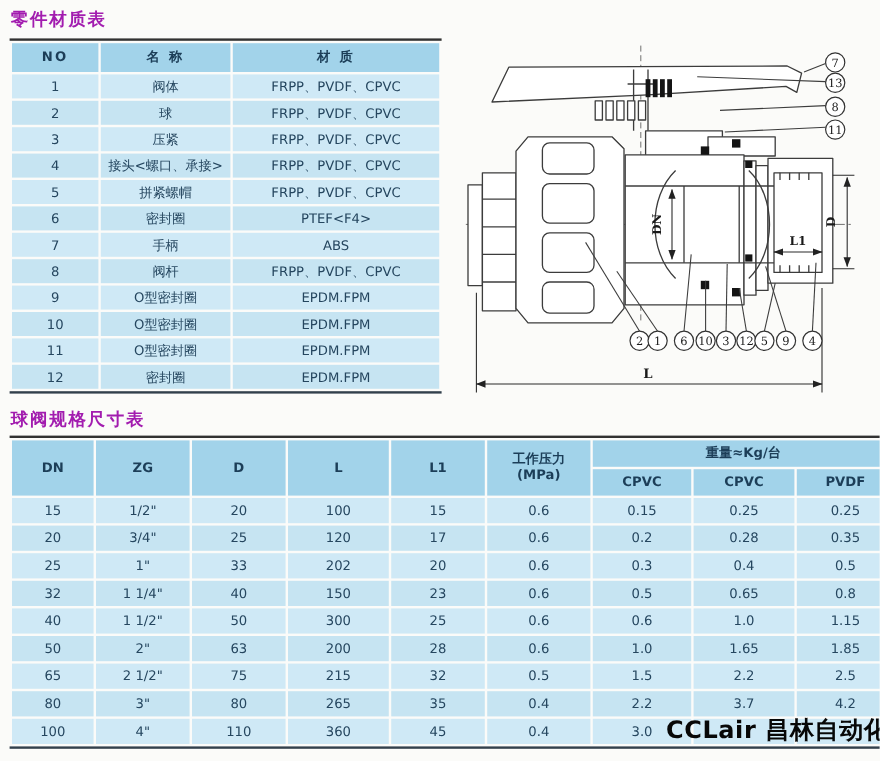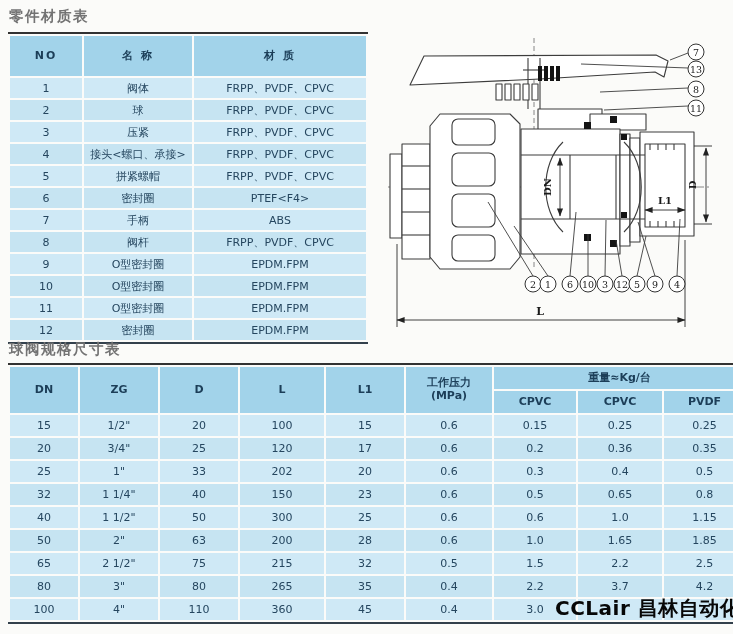--- a/index.html
+++ b/index.html
@@ -4,21 +4,21 @@
 <style>
   * { box-sizing: border-box; }
   html, body { margin: 0; padding: 0; }
   body {
     width: 733px; height: 634px; position: relative;
     background: #fbfbf9; overflow: hidden;
     font-family: "DejaVu Sans", "Liberation Sans", sans-serif;
   }
   .section-title {
     position: absolute; left: 9px;
-    font-size: 14.5px; font-weight: bold; color: #737373;
+    font-size: 14.5px; font-weight: bold; color: #a21caf;
     letter-spacing: 1.5px;
   }
   #title-materials { top: 7px; }
   #title-spec { top: 340px; }
 
   .tblwrap {
     position: absolute;
     border-top: 2px solid #323232;
     border-bottom: 2px solid #32404c;
   }
@@ -31,21 +31,21 @@
 
   .tbl th {
     background: #a2d3ea; color: #1c3e58; font-weight: bold;
     font-size: 11px; text-align: center; padding: 0; line-height: 1.15;
   }
   .tbl td {
     background: #cfe9f6; color: #25465f;
     font-size: 11px; text-align: center; padding: 0;
   }
   .tbl tbody tr:nth-child(even) td { background: #c6e4f2; }
-  #t1 th { height: 40px; letter-spacing: 2px; }
+  #t1 th { height: 24px; letter-spacing: 2px; }
   #t1 td { height: 20px; }
   #t2 thead tr th { height: 22px; }
   #t2 td { height: 21px; }
   .subline { font-size: 11px; }
 
   .watermark {
     position: absolute; left: 555px; top: 595px;
     font-size: 20px; font-weight: 700; color: #070707;
     white-space: nowrap; letter-spacing: 0.5px;
   }
@@ -330,21 +330,21 @@
           <td>0.25</td>
         </tr>
       <tr>
           <td>20</td>
           <td>3/4"</td>
           <td>25</td>
           <td>120</td>
           <td>17</td>
           <td>0.6</td>
           <td>0.2</td>
-          <td>0.36</td>
+          <td>0.28</td>
           <td>0.35</td>
         </tr>
       <tr>
           <td>25</td>
           <td>1"</td>
           <td>33</td>
           <td>202</td>
           <td>20</td>
           <td>0.6</td>
           <td>0.3</td>

